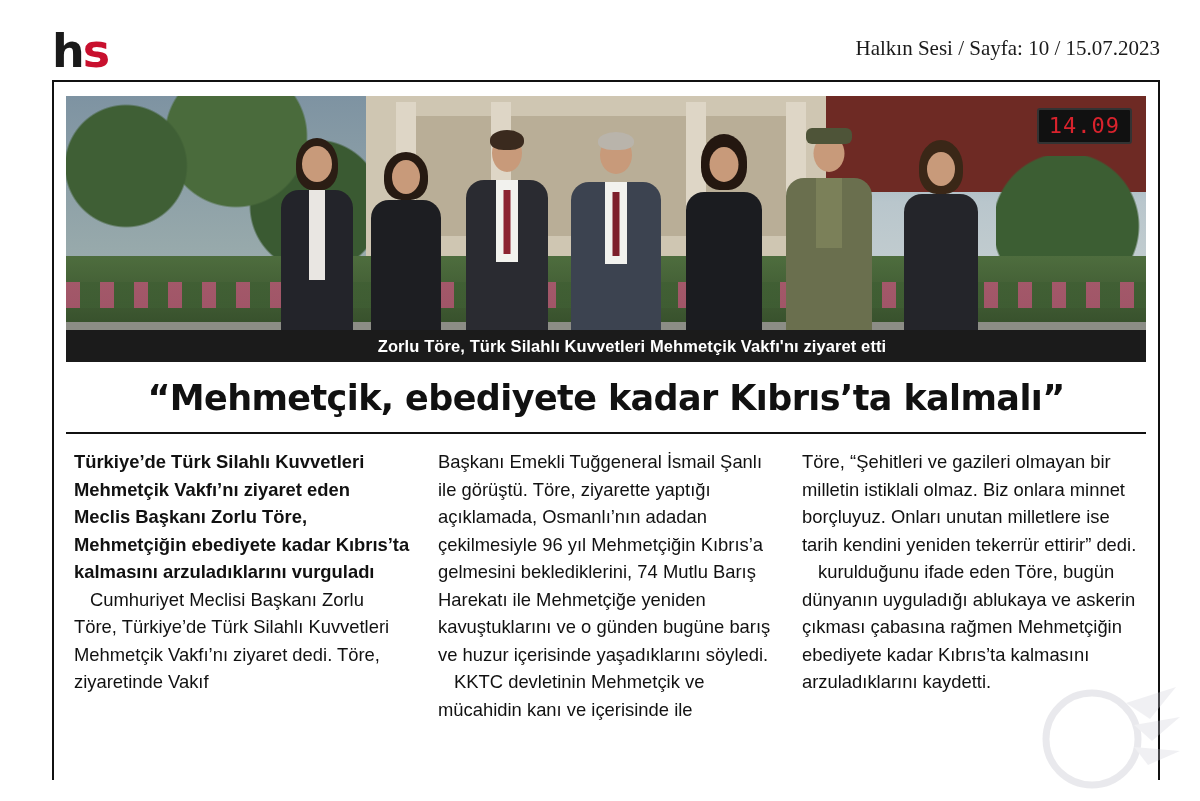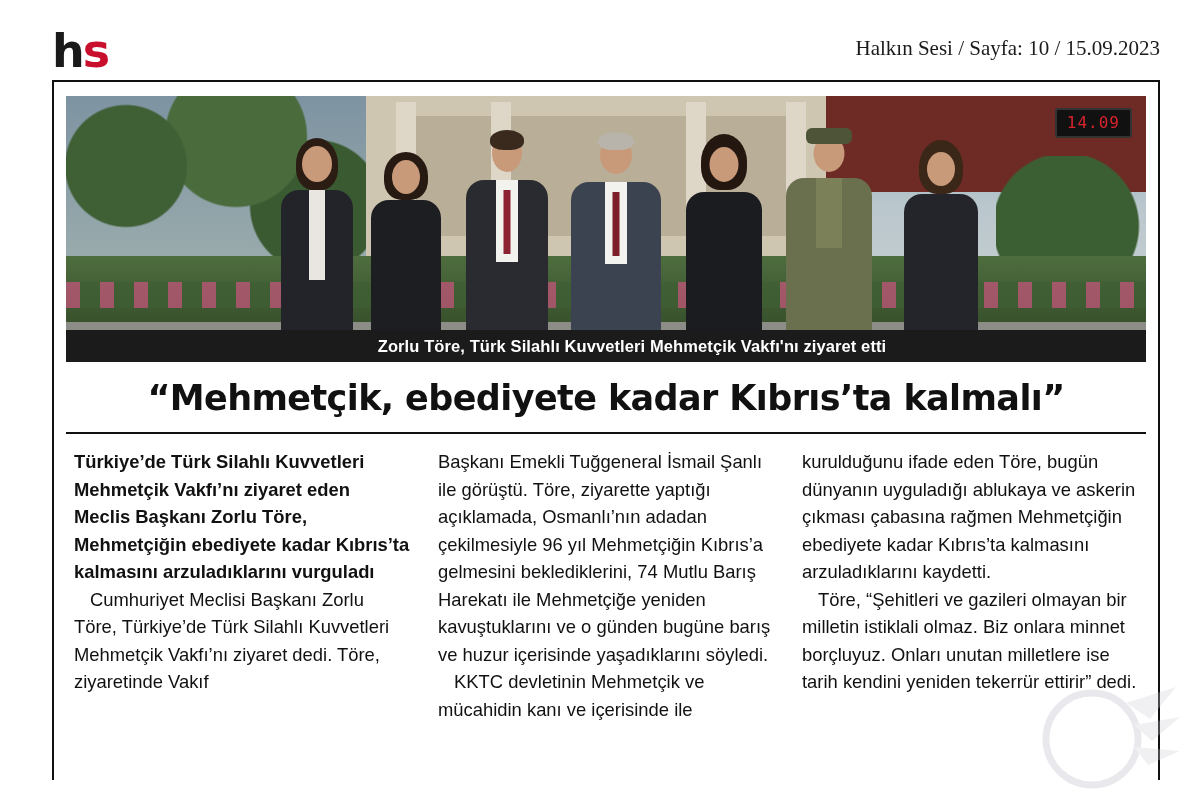--- a/index.html
+++ b/index.html
@@ -179,21 +179,21 @@
     position: absolute;
     right: 14px;
     top: 12px;
     background: #111111;
     border: 2px solid #333;
     padding: 3px 10px 4px;
     border-radius: 3px;
   }
   .clock span {
     font-family: "DejaVu Sans Mono", monospace;
-    font-size: 16px;
+    font-size: 22px;
     color: #d9232d;
     letter-spacing: 1px;
   }
   .person {
     position: absolute;
     bottom: 22px;
   }
   .p-body {
     position: absolute;
     bottom: 0;
@@ -309,21 +309,21 @@
     opacity: .30;
   }
 </style>
 </head>
 <body>
 
 <div class="page">
 
   <div class="masthead">
     <div class="logo">h<span class="s">s</span></div>
-    <div class="source-line">Halkın Sesi / Sayfa: 10 / 15.09.2023</div>
+    <div class="source-line">Halkın Sesi / Sayfa: 10 / 15.07.2023</div>
   </div>
 
   <div class="rule-top"></div>
   <div class="rule-left"></div>
   <div class="rule-right"></div>
 
   <div class="photo">
     <div class="sky"></div>
     <div class="building"></div>
     <div class="col c1"></div>
@@ -394,22 +394,22 @@
   <div class="columns">
     <div class="col-block">
       <p class="lead">Türkiye’de Türk Silahlı Kuvvetleri Mehmetçik Vakfı’nı ziyaret eden Meclis Başkanı Zorlu Töre, Mehmetçiğin ebediyete kadar Kıbrıs’ta kalmasını arzuladıklarını vurguladı</p>
       <p>Cumhuriyet Meclisi Başkanı Zorlu Töre, Türkiye’de Türk Silahlı Kuvvetleri Mehmetçik Vakfı’nı ziyaret dedi. Töre, ziyaretinde Vakıf</p>
     </div>
     <div class="col-block">
       <p>Başkanı Emekli Tuğgeneral İsmail Şanlı ile görüştü. Töre, ziyarette yaptığı açıklamada, Osmanlı’nın adadan çekilmesiyle 96 yıl Mehmetçiğin Kıbrıs’a gelmesini beklediklerini, 74 Mutlu Barış Harekatı ile Mehmetçiğe yeniden kavuştuklarını ve o günden bugüne barış ve huzur içerisinde yaşadıklarını söyledi.</p>
       <p>KKTC devletinin Mehmetçik ve mücahidin kanı ve içerisinde ile</p>
     </div>
     <div class="col-block">
+      <p>Töre, “Şehitleri ve gazileri olmayan bir milletin istiklali olmaz. Biz onlara minnet borçluyuz. Onları unutan milletlere ise tarih kendini yeniden tekerrür ettirir” dedi.</p>
       <p>kurulduğunu ifade eden Töre, bugün dünyanın uyguladığı ablukaya ve askerin çıkması çabasına rağmen Mehmetçiğin ebediyete kadar Kıbrıs’ta kalmasını arzuladıklarını kaydetti.</p>
-      <p>Töre, “Şehitleri ve gazileri olmayan bir milletin istiklali olmaz. Biz onlara minnet borçluyuz. Onları unutan milletlere ise tarih kendini yeniden tekerrür ettirir” dedi.</p>
     </div>
   </div>
 
   <svg class="watermark" viewBox="0 0 150 120">
     <circle cx="62" cy="66" r="46" fill="none" stroke="#b9b9c4" stroke-width="7"></circle>
     <path d="M96 30 L146 14 L120 46 Z" fill="#cfcfd8"></path>
     <path d="M104 52 L150 44 L122 68 Z" fill="#cfcfd8"></path>
     <path d="M104 74 L150 78 L118 92 Z" fill="#cfcfd8"></path>
   </svg>
 

